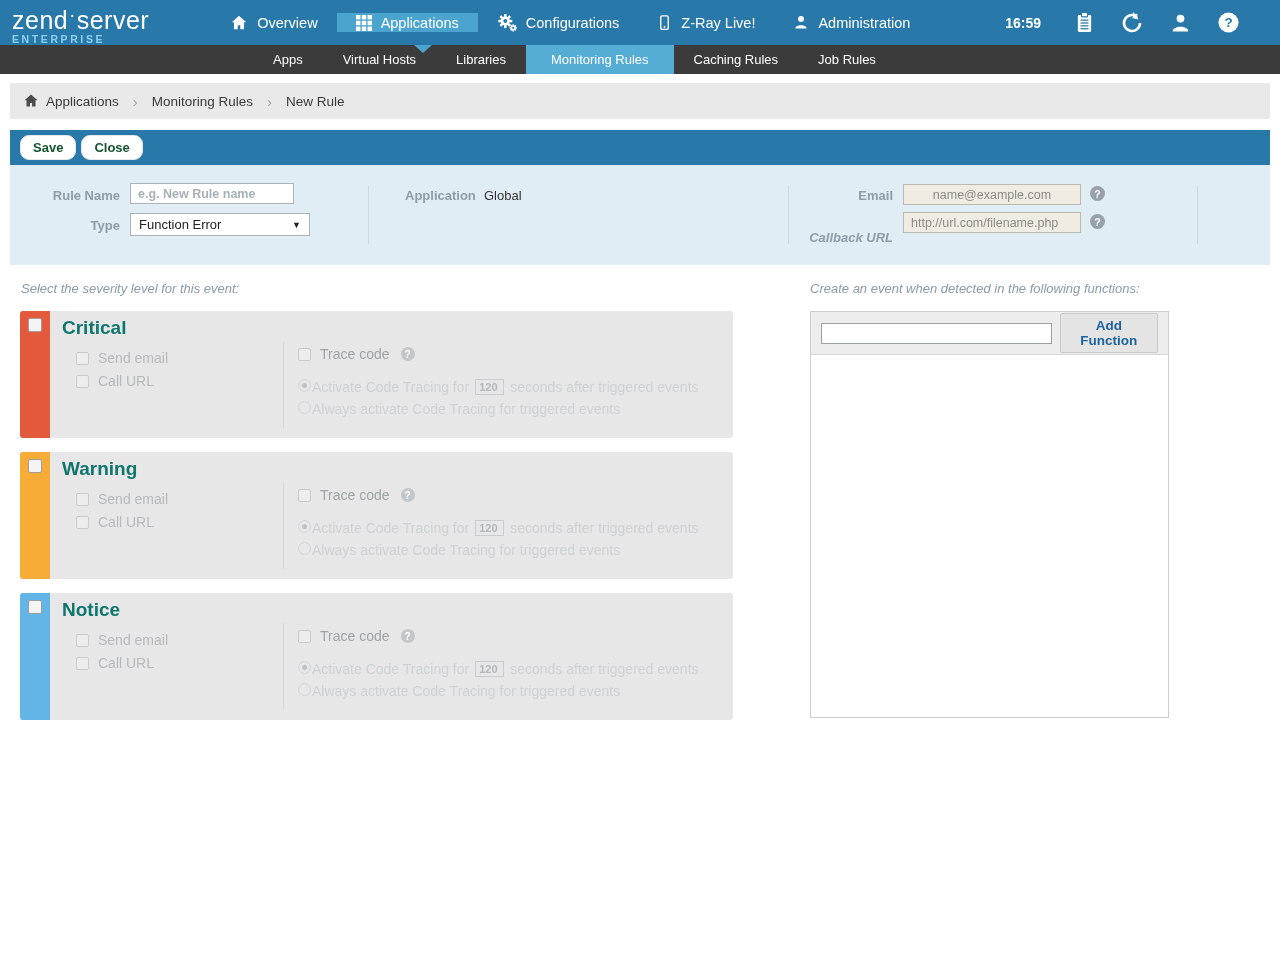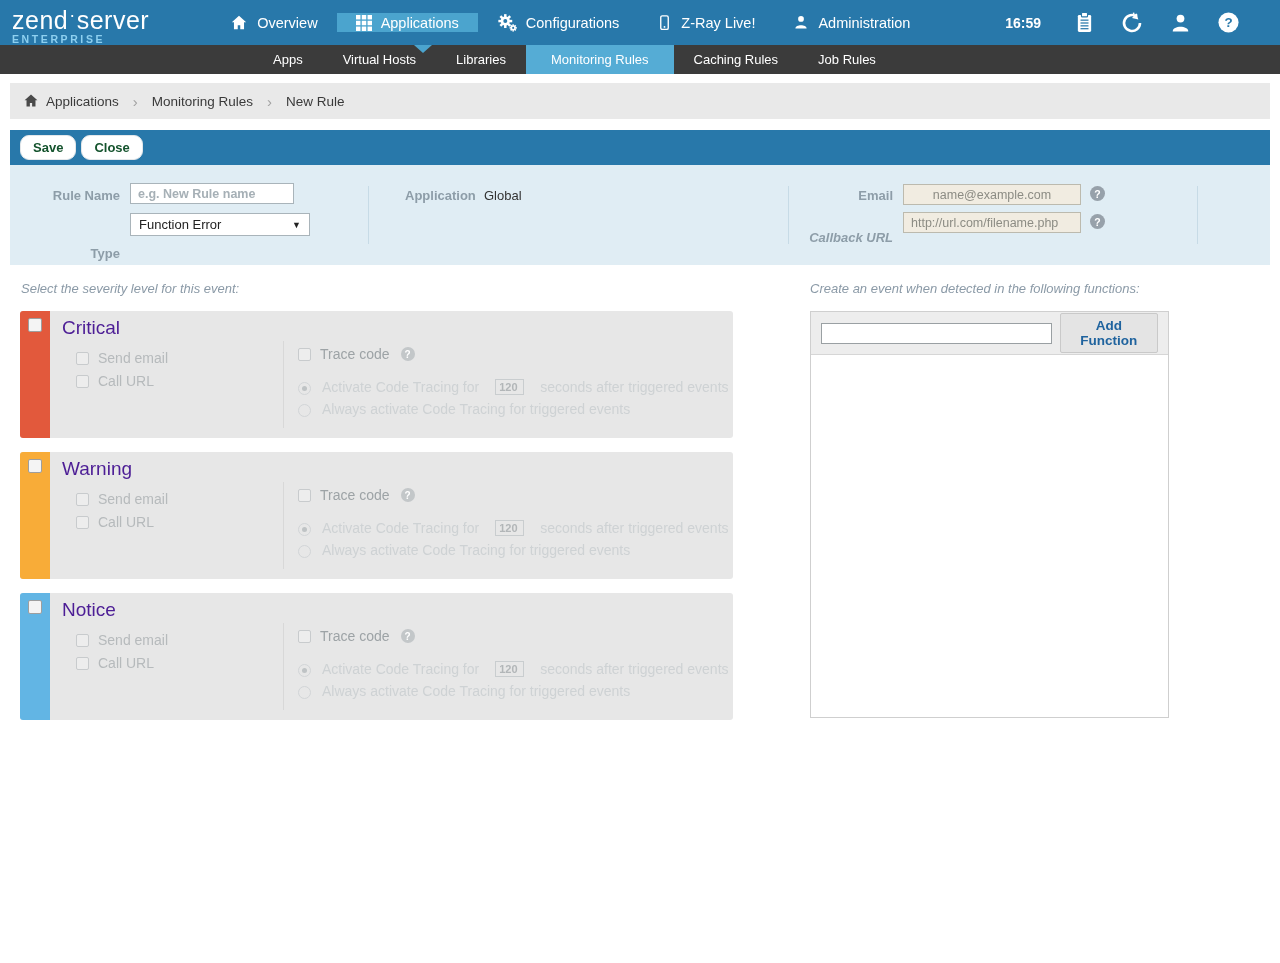--- a/index.html
+++ b/index.html
@@ -52,31 +52,31 @@
 
   
   .main { position:relative; height:698px; }
   .hint { position:absolute; font-style:italic; color:#8b9aa7; font-size:13px; }
 
   .sev-stack { position:absolute; left:20px; top:46px; }
   .sev-box { display:flex; width:713px; height:127px; margin-bottom:14px; background:#e7e7e7; border-radius:3px; overflow:hidden; }
   .stripe { width:30px; position:relative; flex:none; }
   .sev-check { position:absolute; left:8px; top:7px; width:14px; height:14px; background:#f4f4f4; border:1px solid #9e9e9e; border-radius:2px; cursor:pointer; }
   .sev-content { flex:1; padding:6px 0 0 12px; display:flex; flex-direction:column; }
-  .sev-title { font-size:19px; font-weight:normal; color:#4c1d95; }
+  .sev-title { font-size:19px; font-weight:bold; color:#0f766e; }
   .sev-cols { display:flex; flex:1; margin-top:2px; }
   .sev-left { width:221px; padding:9px 0 0 14px; }
   .sev-right { flex:1; border-left:1px solid #d8d8d8; padding:5px 0 0 14px; margin-bottom:10px; }
   .opt { display:flex; align-items:center; gap:9px; margin-bottom:7px; font-size:14px; }
   .cb { width:13px; height:13px; border:1px solid #c8cbcd; border-radius:2px; background:#ededed; flex:none; cursor:pointer; }
   .lbl-dim1 { color:#b6babc; }
   .lbl-dim2 { color:#9da3a6; }
   .lbl-dim3 { color:#ced2d4; }
   .q-small { width:14px; height:14px; border-radius:50%; background:#c3c7c9; color:#fff; font-size:10px; font-weight:bold; display:flex; align-items:center; justify-content:center; margin-left:2px; cursor:pointer; }
-  .radio-row { display:flex; align-items:flex-end; gap:11px; font-size:14px; margin-bottom:6px; }
+  .radio-row { display:flex; align-items:flex-start; gap:1px; font-size:14px; margin-bottom:6px; }
   .radio-row.first { margin-top:17px; }
   .radio { width:13px; height:13px; border:1px solid #d2d5d7; border-radius:50%; background:#e7e7e7; position:relative; flex:none; cursor:pointer; }
   .radio.sel::after { content:""; position:absolute; left:3px; top:3px; right:3px; bottom:3px; border-radius:50%; background:#bfc3c5; }
   .sec-input { width:29px; height:16px; border:1px solid #c9cdcf; background:transparent; color:#b2b6b8; font-size:11px; font-weight:bold; padding:0 3px; margin:0 5px; font-family:inherit; }
 
   .fn-panel { position:absolute; left:810px; top:46px; width:359px; height:407px; background:#fff; border:1px solid #cfcfcf; }
   .fn-header { height:43px; background:#ededed; border-bottom:1px solid #d6d6d6; display:flex; align-items:center; padding:0 10px; }
   .fn-input { width:268px; height:21px; border:1px solid #9aa0a3; background:#fff; font-size:13px; padding:0 5px; font-family:inherit; }
   .fn-btn { margin-left:8px; background:#e4e4e4; border:1px solid #c9c9c9; color:#1f639e; font-weight:bold; font-size:13.5px; padding:4px 11px; border-radius:2px; cursor:pointer; font-family:inherit; }
 </style>
@@ -243,21 +243,21 @@
 
 <div class="toolbar">
   <button class="tb-btn">Save</button>
   <button class="tb-btn">Close</button>
 </div>
 
 <div class="form-panel">
   <div class="f-label" style="left:0;top:23px;width:110px;text-align:right;">Rule Name</div>
   <input class="f-input" style="left: 120px; top: 18px; width: 164px; font-weight: bold;" placeholder="e.g. New Rule name">
 
-  <div class="f-label" style="left:0;top:53px;width:110px;text-align:right;margin-top:28px;">Type</div>
+  <div class="f-label" style="left:0;top:53px;width:110px;text-align:right;">Type</div>
   <div class="f-select" style="left:120px;top:48px;width:180px;">
     <span>Function Error</span>
     <span class="arrow">▼</span>
   </div>
 
   <div class="v-div" style="left:358px;top:21px;height:58px;"></div>
 
   <div class="f-label" style="left:395px;top:23px;">Application</div>
   <div class="f-value" style="left:474px;top:23px;">Global</div>
 

